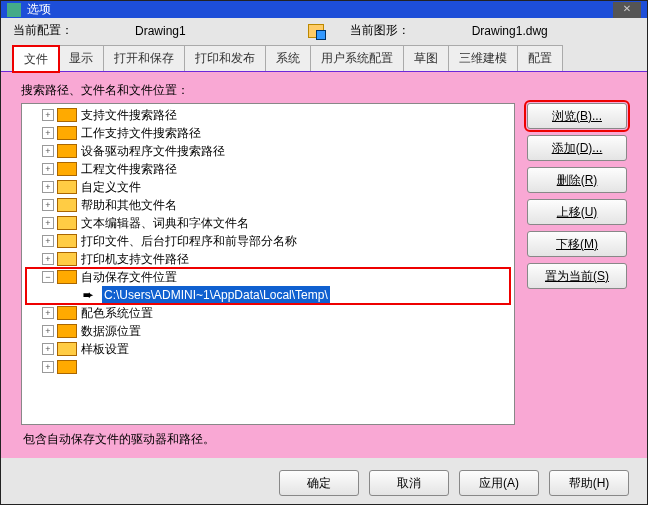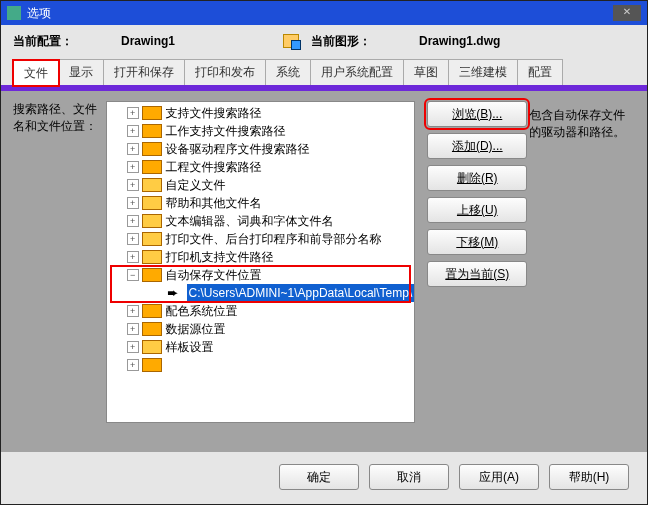--- a/index.html
+++ b/index.html
@@ -1,30 +1,30 @@
 <!DOCTYPE html>
 <html><head>
 <meta charset="utf-8">
 <style>
 * { box-sizing: border-box; margin: 0; padding: 0; font-family: "Microsoft YaHei", SimSun, sans-serif; font-size: 12px; }
 body { background: #888; width: 648px; height: 505px; overflow: hidden; }
 .window { width: 648px; height: 505px; background: #e6e6e6; border: 1px solid #222; display: flex; flex-direction: column; }
 .titlebar { background: #1d4ed8; color: #fff; height: 24px; display: flex; align-items: center; padding: 0 6px; gap: 6px; }
 .titlebar .icon { width: 14px; height: 14px; background: #4a8; display: inline-block; }
 .titlebar .close { margin-left: auto; width: 28px; height: 16px; background: #555; color: #ccc; text-align: center; line-height: 14px; font-size: 10px; cursor: pointer; }
-.toprow { display: flex; align-items: center; height: 28px; padding: 4px 12px 0 12px; gap: 8px; font-weight: bold; }
+.toprow { display: flex; align-items: center; height: 28px; padding: 4px 12px 0 12px; gap: 22px; }
 .toprow .lbl { color: #000; }
 .toprow .val { margin-left: 40px; }
 .toprow .drawingicon { width: 16px; height: 14px; display:inline-block; background:#fc6; border:1px solid #b80; margin-left: 100px; margin-right: 4px; position:relative; }
 .toprow .drawingicon:after { content:""; position:absolute; right:-3px; bottom:-3px; width:8px; height:8px; background:#39f; border:1px solid #036; }
-.tabs { display: flex; border-bottom: 6px solid #6d28d9; padding: 6px 12px 0 12px; gap: 0; }
+.tabs { display: flex; border-bottom: 1px solid #6d28d9; padding: 6px 12px 0 12px; gap: 0; }
 .tab { padding: 4px 10px; background: #eee; border: 1px solid #aaa; border-bottom: none; color: #333; cursor: pointer; margin-right: -1px; }
 .tab.active { background: #fff; position: relative; top: 1px; }
 .tab.files-highlight { outline: 2px solid #e00; outline-offset: -1px; }
-.content { flex: 1; background: #a3a3a3; padding: 10px 12px; display: flex; }
+.content { flex: 1; background: #f9a8d4; padding: 10px 20px; display: flex; flex-direction: column; }
 .section-label { margin-bottom: 4px; }
 .main-area { flex: 1; display: flex; gap: 12px; }
 .tree-wrap { flex: 1; background: #fff; border: 1px solid #888; padding: 2px 0; overflow: auto; height: 322px; }
 .tree { list-style: none; }
 .tree li { white-space: nowrap; height: 18px; line-height: 18px; padding-left: 6px; display: flex; align-items: center; }
 .tree li.level1 { padding-left: 20px; }
 .tree li.level2 { padding-left: 56px; }
 .expander { width: 12px; height: 12px; border: 1px solid #999; display: inline-flex; align-items: center; justify-content: center; font-size: 9px; color: #555; margin-right: 3px; background: #fff; line-height: 8px; flex-shrink:0; }
 .foldericon { width: 20px; height: 14px; display:inline-block; background:#fa0; border:1px solid #a60; margin-right: 4px; position:relative; flex-shrink:0; }
 .foldericon.multi:before { content:""; position:absolute; left:-3px; top:-3px; width:20px; height:14px; background:#fc4; border:1px solid #a60; z-index:-1; }

